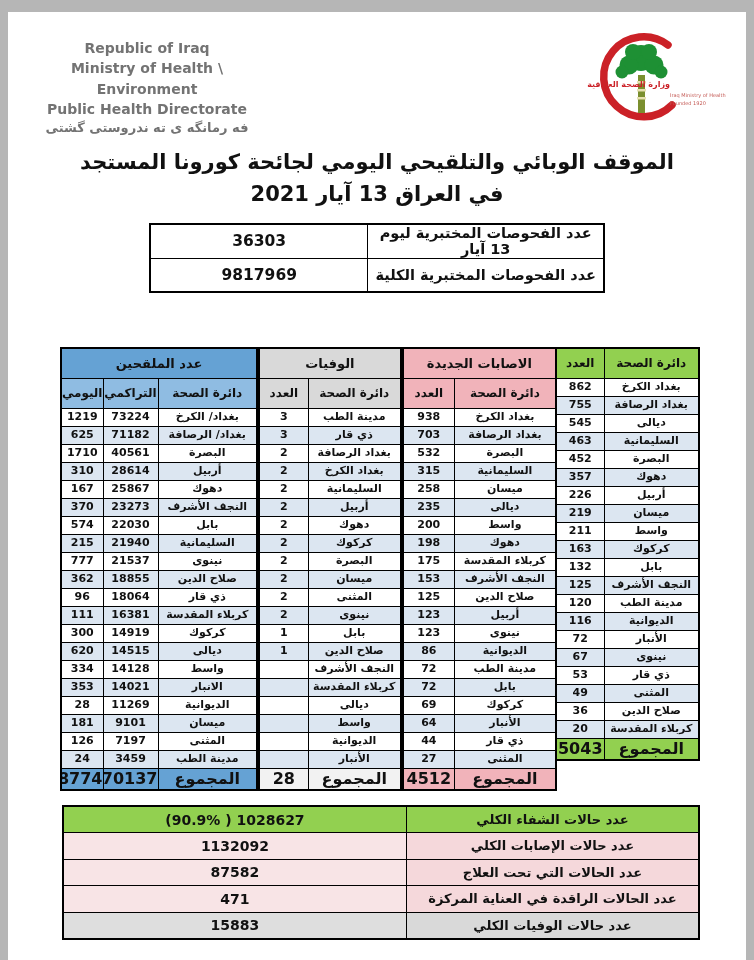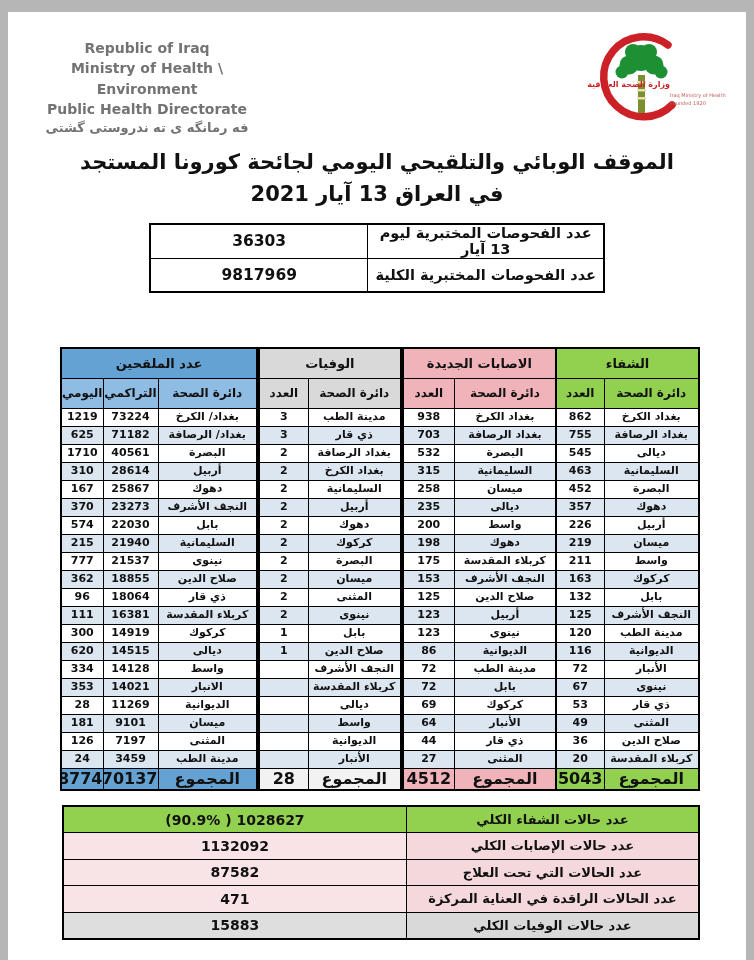--- a/index.html
+++ b/index.html
@@ -94,23 +94,20 @@
 
   <div class="tables-row">
       <div class="dtable" style="width: 143px;">
         <table>
           <colgroup>
             <col style="width: 95px;">
             <col style="width: 48px;">
           </colgroup>
           <tbody>
             <tr>
-              <td colspan="2" class="ttl" style="background: rgb(146, 208, 80);">الشفاء</td>
-            </tr>
-            <tr>
               <td class="colh" style="background: rgb(146, 208, 80);">دائرة الصحة</td>
               <td class="colh" style="background: rgb(146, 208, 80);">العدد</td>
             </tr>
             <tr class="drow">
               <td>بغداد الكرخ</td>
               <td>862</td>
             </tr>
             <tr class="drow" style="background: rgb(220, 230, 241);">
               <td>بغداد الرصافة</td>
               <td>755</td>

